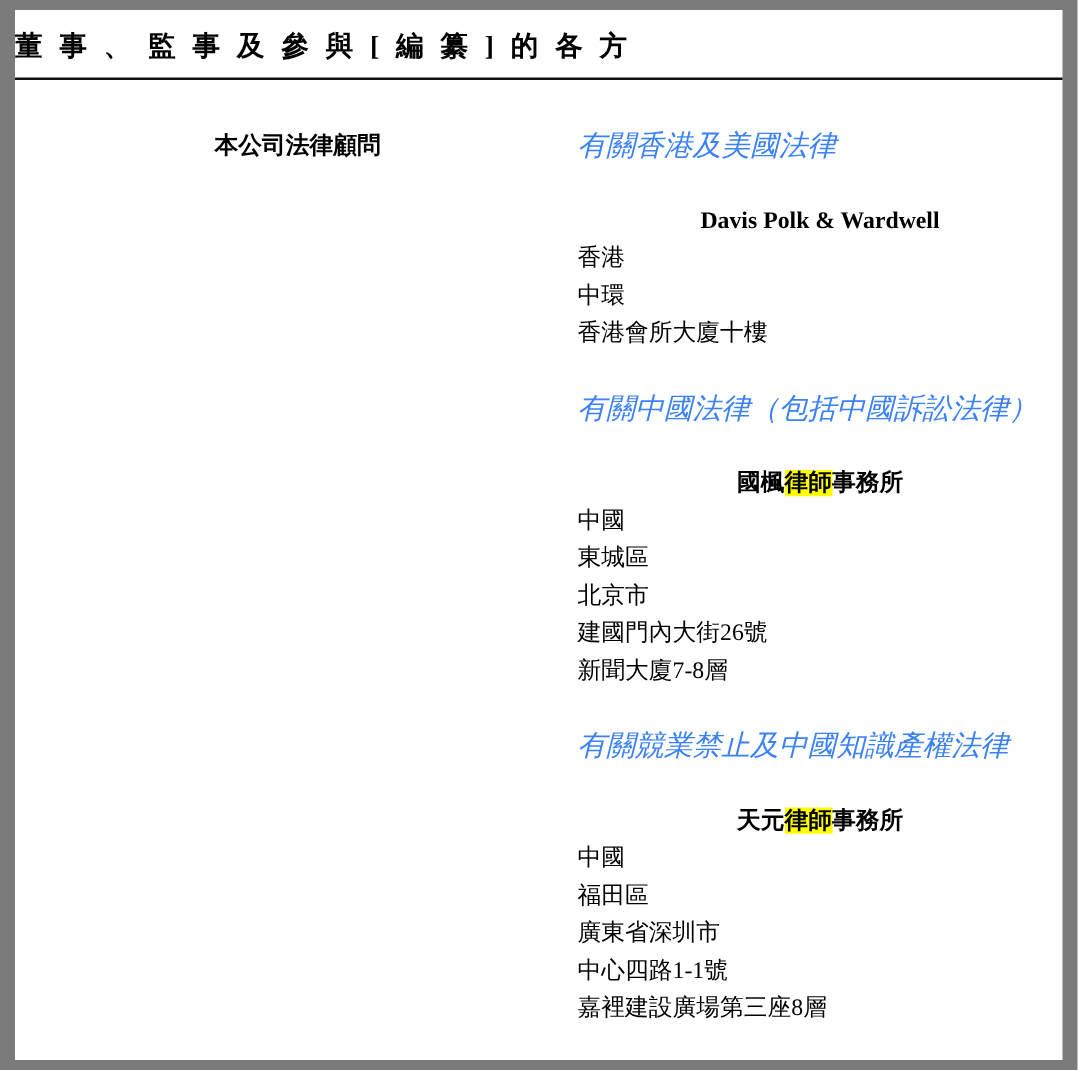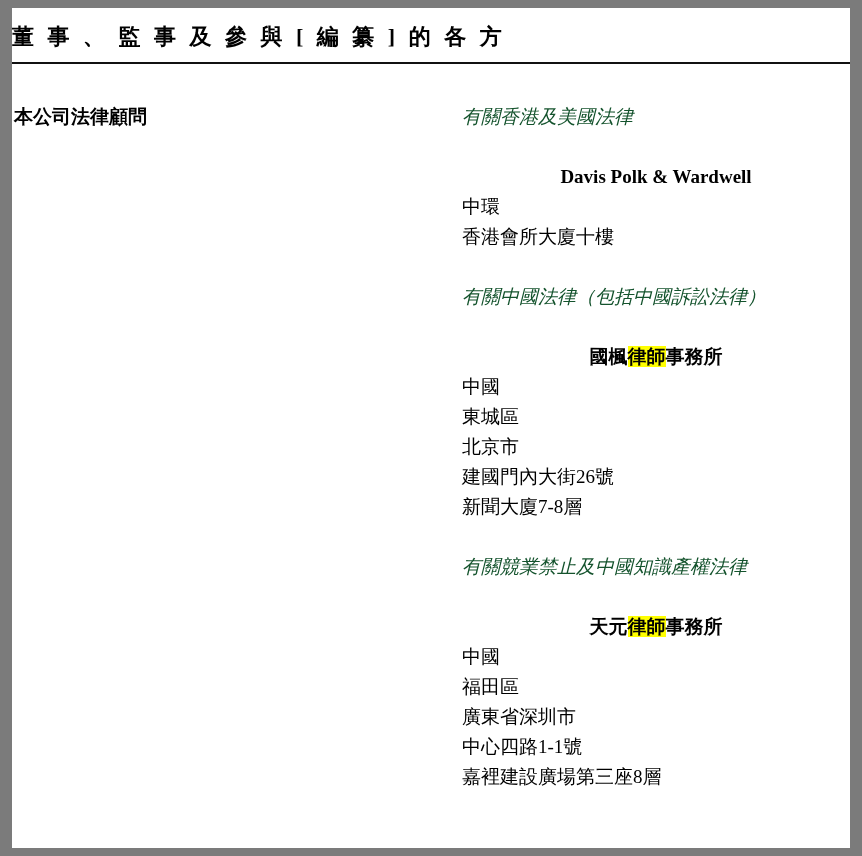--- a/index.html
+++ b/index.html
@@ -44,36 +44,37 @@
   .row {
     display: flex;
     flex-direction: row;
     align-items: flex-start;
   }
   .col-left {
     width: 450px;
     flex: 0 0 450px;
     padding-left: 2px;
     box-sizing: border-box;
+    text-align: center;
   }
   .col-right {
     flex: 1 1 auto;
     box-sizing: border-box;
   }
   .label-bold {
     font-weight: bold;
     font-size: 19px;
     line-height: 30px;
     color: #000;
   }
   .heading-italic {
     font-style: italic;
-    font-size: 19px;
+    font-size: 23px;
     line-height: 30px;
-    color: #14532d;
+    color: #3b82f6;
     font-weight: normal;
   }
   .firm-name {
     font-weight: bold;
     font-size: 19px;
     line-height: 30px;
     color: #000;
     text-align: center;
   }
   .addr-line {
@@ -111,20 +112,21 @@
       <div class="col-left">
         <div class="label-bold">本公司法律顧問</div>
       </div>
 
       <div class="col-right">
 
         <div class="blk">
           <div class="heading-italic">有關香港及美國法律</div>
           <div class="gap-sm"></div>
           <div class="firm-name latin"><span></span><mark class="hl"></mark><span>Davis Polk &amp; Wardwell</span></div>
+          <div class="addr-line">香港</div>
           <div class="addr-line">中環</div>
           <div class="addr-line">香港會所大廈十樓</div>
         </div>
 
         <div class="gap-md"></div>
 
         <div class="blk">
           <div class="heading-italic">有關中國法律（包括中國訴訟法律）</div>
           <div class="gap-sm"></div>
           <div class="firm-name"><span>國楓</span><mark class="hl">律師</mark><span>事務所</span></div>

